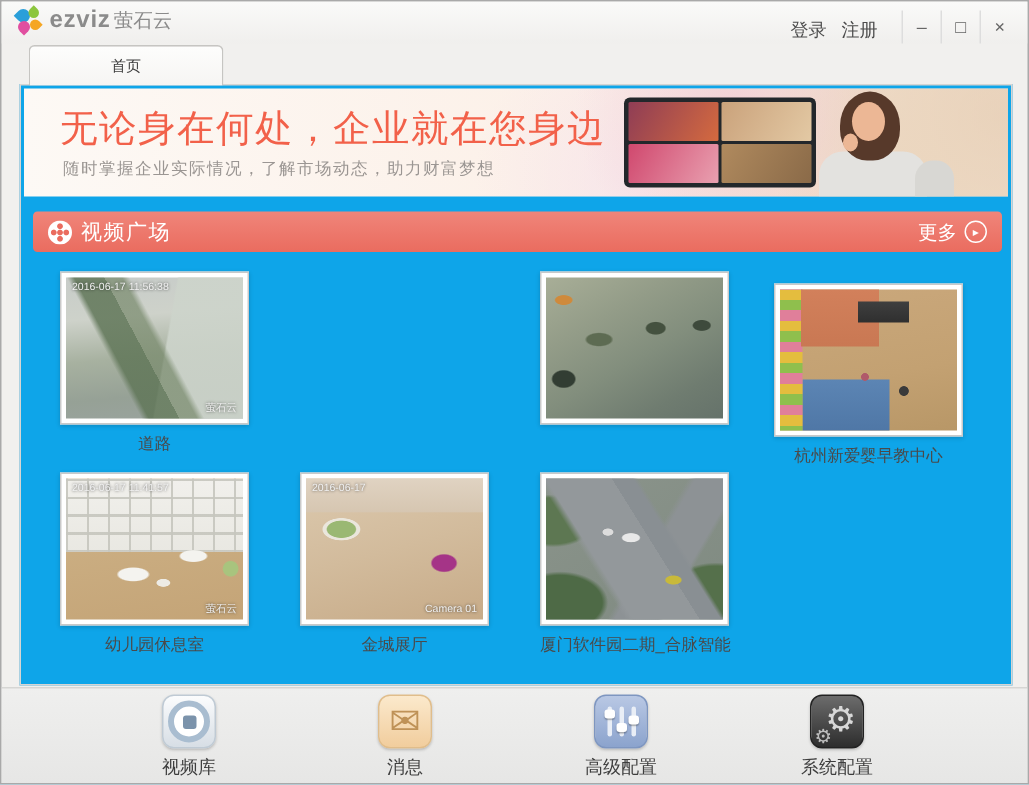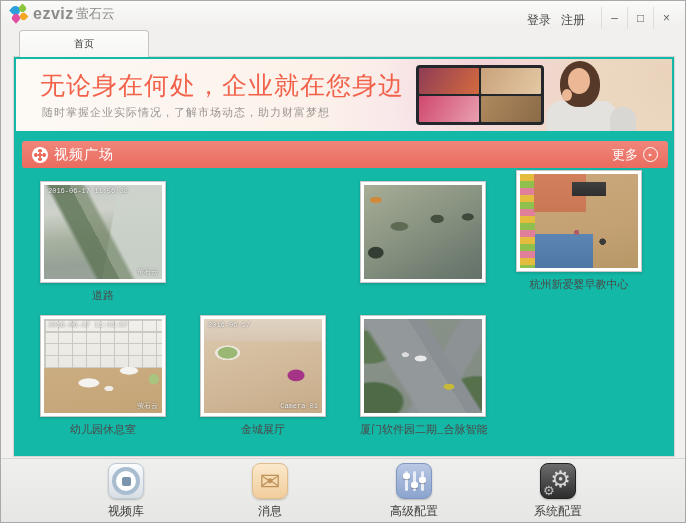--- a/index.html
+++ b/index.html
@@ -18,21 +18,21 @@
   .logo-suffix{font-size:13px;color:#8b8b8b;margin-left:-2px;}
   .titlebar-right{position:absolute;right:6px;top:0;height:28px;display:flex;align-items:flex-end;margin-left:31px;}
   .auth-link{font-size:12px;color:#4c4c4c;margin-right:10px;cursor:pointer;text-decoration:none;}
   .win-btns{display:flex;height:22px;margin-left:6px;}
   .win-btn{width:26px;height:22px;background:transparent;border:none;border-left:1px solid #ddd;color:#666;font-size:12px;line-height:22px;text-align:center;cursor:pointer;padding:0;font-family:inherit;}
 
   
   .tab{position:absolute;left:18px;top:29px;width:130px;height:27px;background:linear-gradient(#fdfdfc,#f6f5f3);border:1px solid #c6c5c2;border-bottom:none;border-radius:4px 4px 0 0;z-index:3;display:flex;align-items:center;justify-content:center;font-size:10px;color:#3c3c3c;cursor:pointer;box-sizing:border-box;}
 
   
-  .panel{position:absolute;left:12px;top:55px;width:662px;height:401px;background:#14b8a6;border:1px solid #d6d5d3;box-sizing:border-box;z-index:2;font-family:Liberation Mono, monospace;}
+  .panel{position:absolute;left:12px;top:55px;width:662px;height:401px;background:#0ea5e9;border:1px solid #d6d5d3;box-sizing:border-box;z-index:2;}
 
   
   .banner{position:absolute;left:2px;top:2px;width:656px;height:72px;overflow:hidden;cursor:pointer;background:linear-gradient(90deg,#fdf9f5 0%,#fcf1e9 50%,#f7e7da 100%);}
   .banner::before{content:"";position:absolute;inset:0;background:
     radial-gradient(circle at 72% 18%,rgba(242,205,214,.8),transparent 22%),
     radial-gradient(circle at 90% 75%,rgba(235,214,190,.9),transparent 30%),
     radial-gradient(circle at 62% 85%,rgba(246,226,236,.7),transparent 26%),
     radial-gradient(circle at 99% 25%,rgba(226,200,175,.8),transparent 24%);}
   .banner-headline{position:absolute;left:24px;top:10px;font-size:25px;color:#f2614a;letter-spacing:1px;z-index:2;}
   .banner-subtitle{position:absolute;left:26px;top:46px;font-size:11px;color:#9b9693;letter-spacing:1px;z-index:2;}
@@ -117,21 +117,21 @@
     radial-gradient(ellipse 9px 5px at 72% 72%,#c8b93a 0 55%,transparent 65%),
     radial-gradient(ellipse 6px 4px at 35% 38%,#dcdcdc 0 55%,transparent 65%),
     linear-gradient(58deg,transparent 30%,#93989b 33% 58%,#898f93 58% 66%,transparent 68%),
     linear-gradient(120deg,transparent 55%,#8d9295 58% 75%,transparent 77%),
     radial-gradient(ellipse 40px 26px at 8% 88%,#4e6a46 0 70%,transparent 80%),
     radial-gradient(ellipse 36px 22px at 4% 30%,#5d7752 0 70%,transparent 80%),
     radial-gradient(ellipse 40px 24px at 96% 80%,#55704b 0 70%,transparent 80%),
     linear-gradient(150deg,#8b948b 0%,#7f8a81 100%);}
 
   
-  .t1{left:26px;top:124px;} .t2{left:186px;top:124px;} .t3{left:346px;top:124px;} .t4{left:502px;top:113px;}
+  .t1{left:26px;top:124px;} .t2{left:186px;top:124px;} .t3{left:346px;top:124px;} .t4{left:502px;top:132px;}
   .t5{left:26px;top:258px;} .t6{left:186px;top:258px;} .t7{left:346px;top:258px;}
 
   
   .toolbar{position:absolute;left:0;top:457px;width:100%;height:66px;background:linear-gradient(#efefee,#e6e6e5);border-top:1px solid #d6d6d4;display:flex;padding-left:53px;box-sizing:border-box;}
   .tb-item{width:144px;display:flex;flex-direction:column;align-items:center;justify-content:center;gap:4px;cursor:pointer;}
   .tb-icon{width:36px;height:36px;border-radius:8px;display:flex;align-items:center;justify-content:center;box-shadow:0 1px 2px rgba(0,0,0,.22);box-sizing:border-box;}
   .tb-label{font-size:12px;color:#3e3e3e;}
   .icon-library{background:linear-gradient(#fbfcfd,#d7dee5);border:1px solid #bfcad4;}
   .lib-ring{width:20px;height:20px;border-radius:50%;border:4px solid #a9bdd0;background:#fff;display:flex;align-items:center;justify-content:center;box-sizing:content-box;}
   .lib-core{width:9px;height:9px;background:#7b93ab;border-radius:2px;}

